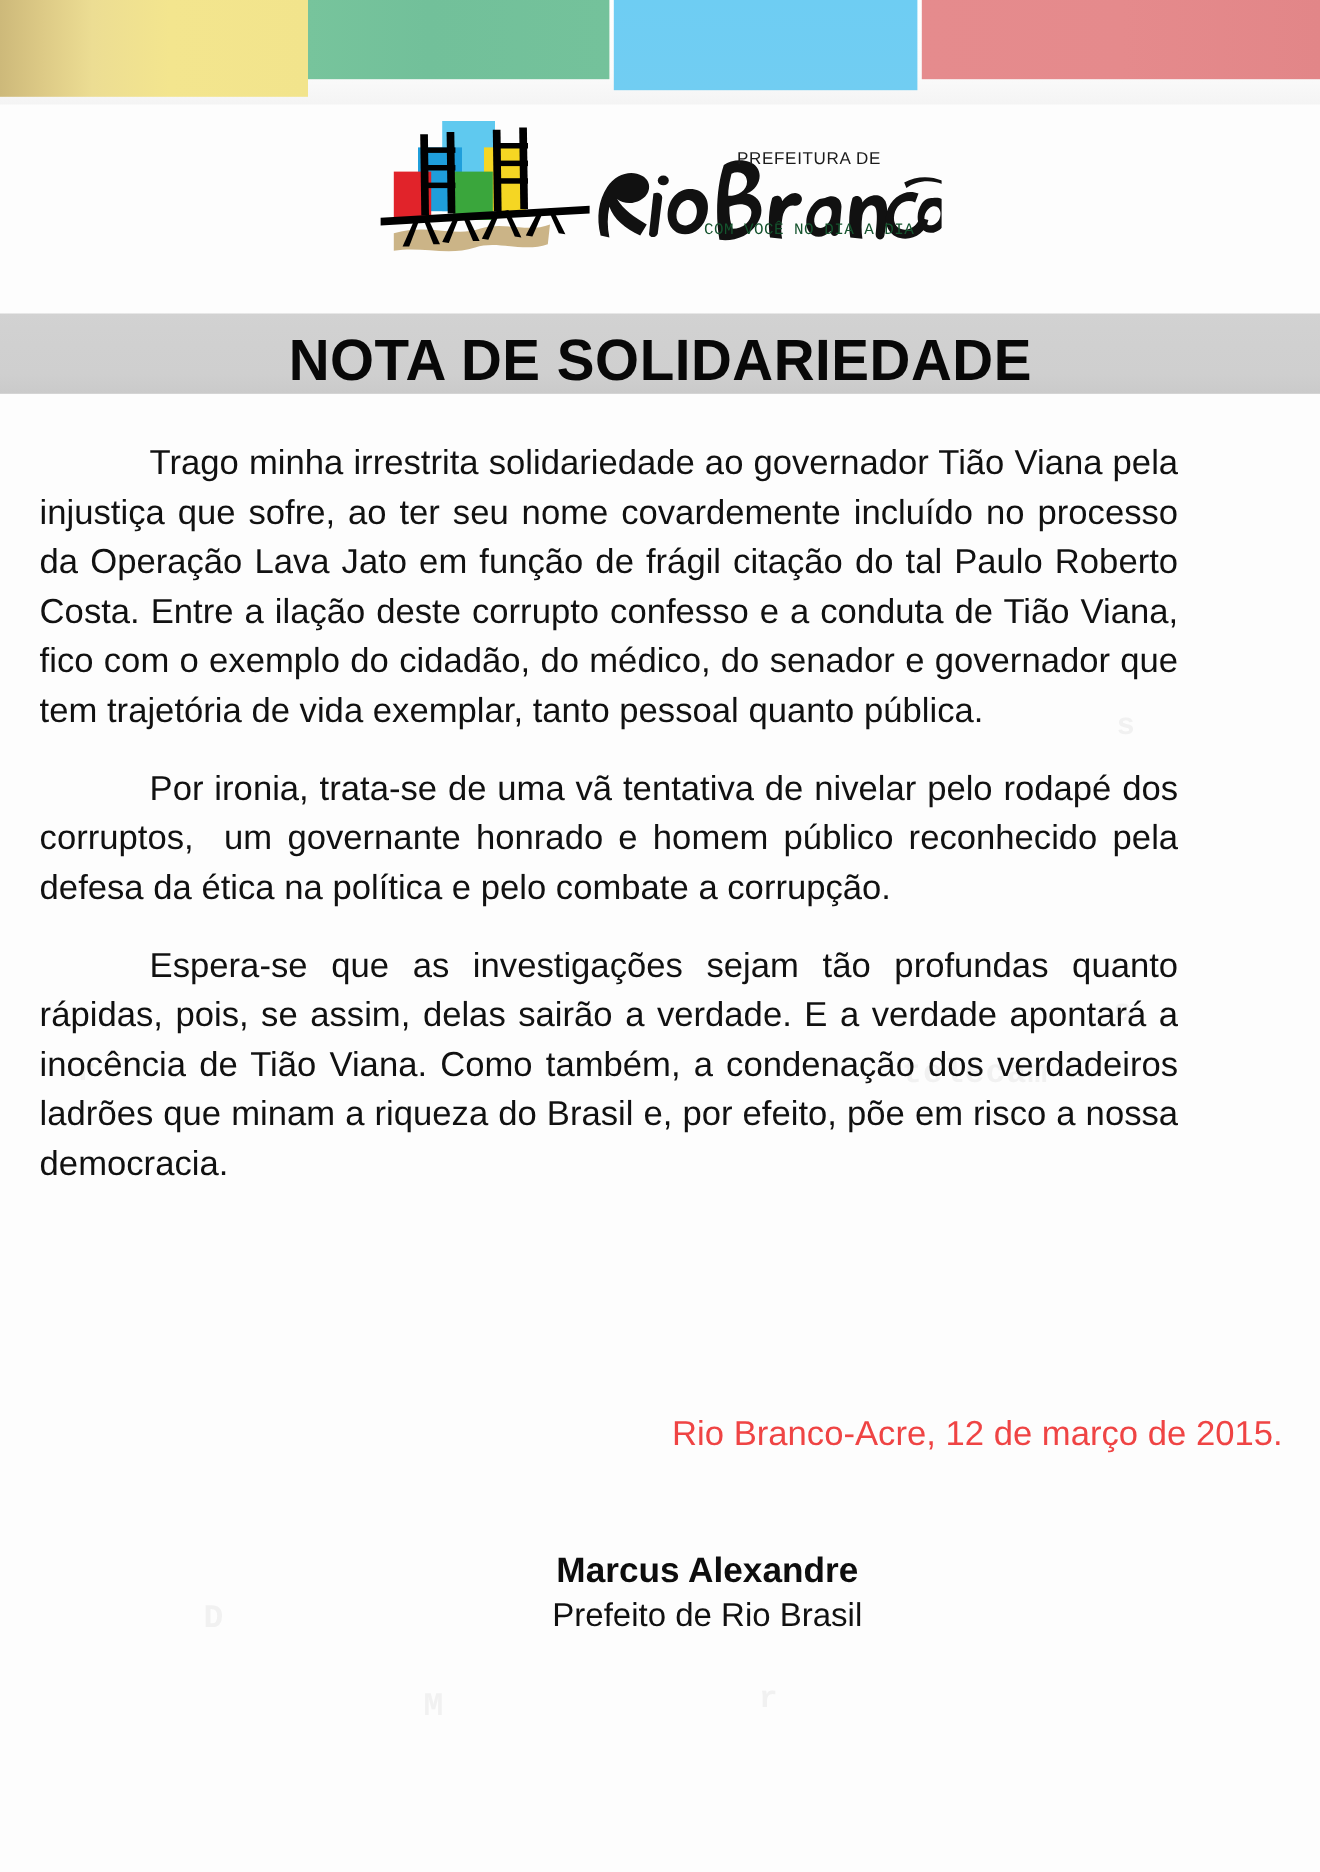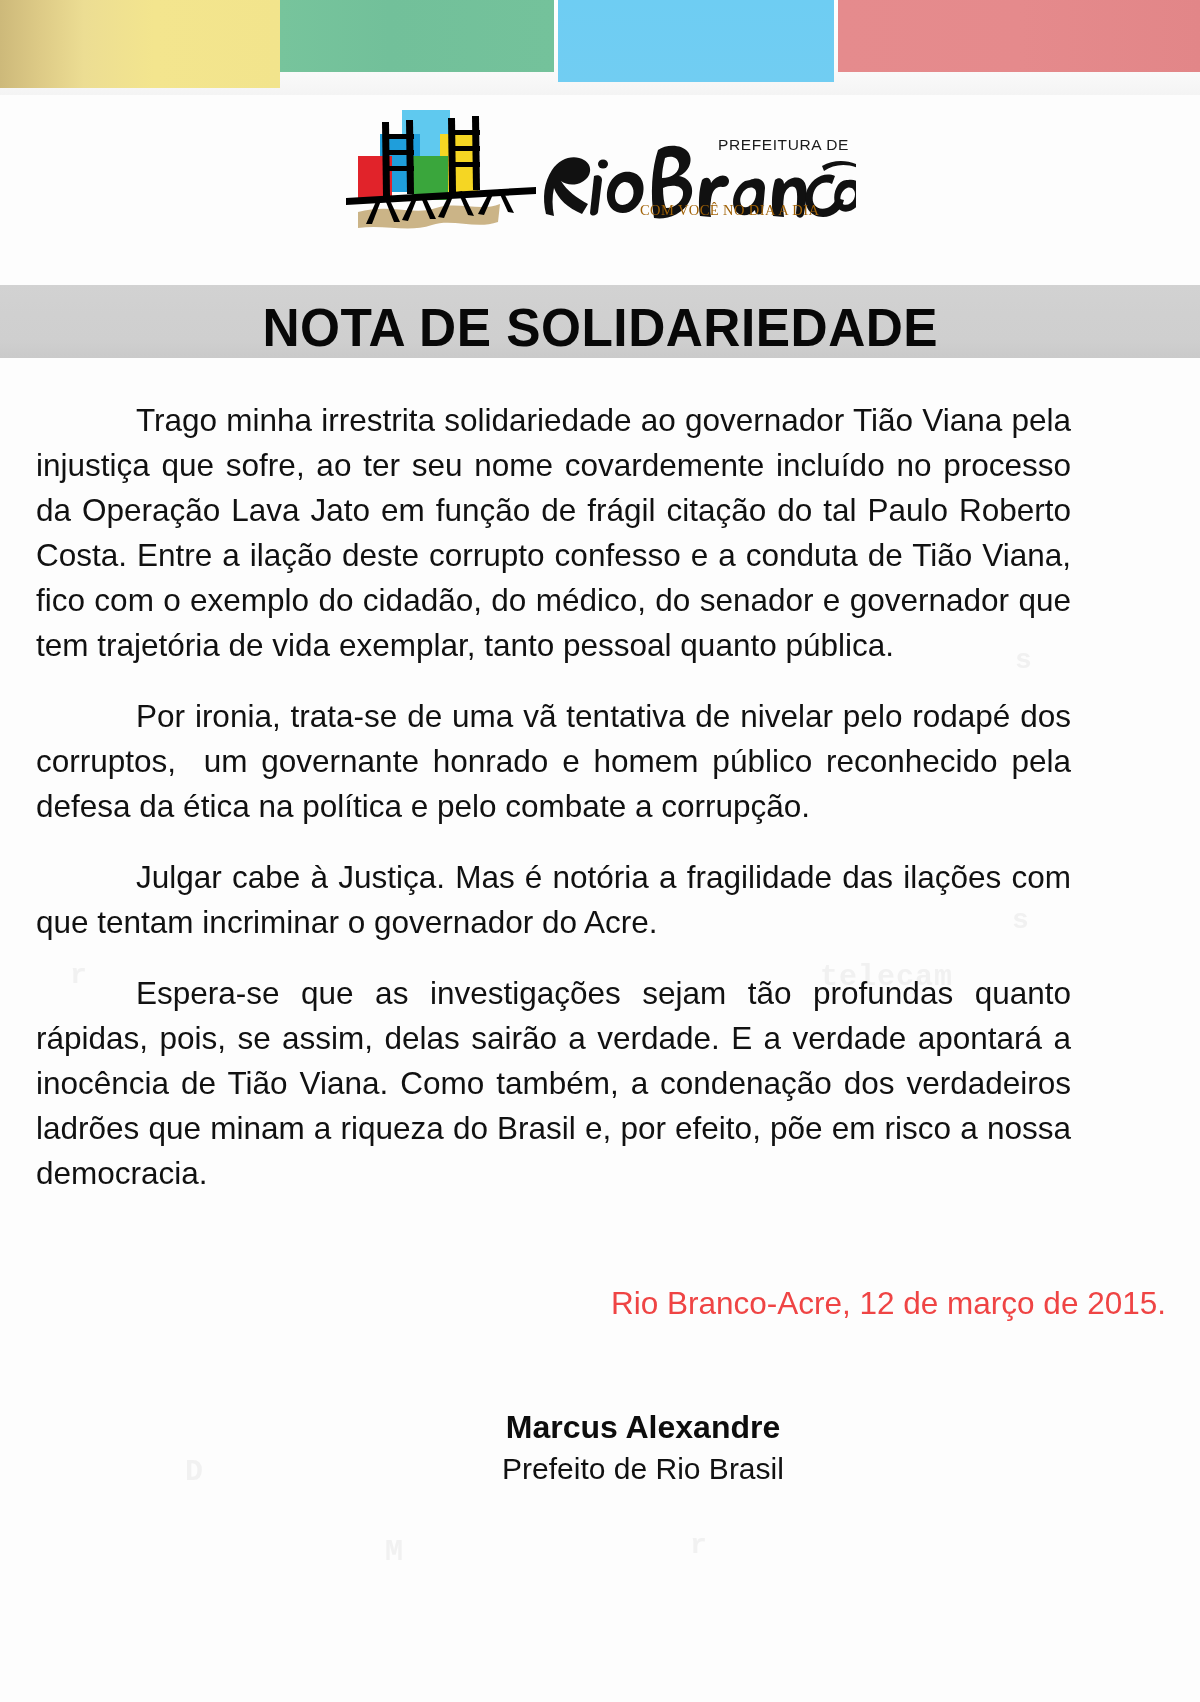--- a/index.html
+++ b/index.html
@@ -28,23 +28,23 @@
      background:linear-gradient(90deg,#e58b8d 0%,#e58a8c 50%,#e28688 100%);}
   .hdr-base{position:absolute;top:0;left:0;width:1200px;height:95px;
      background:linear-gradient(180deg,#ffffff 0%,#fbfbfb 70%,#f4f4f4 100%);z-index:-1;}
 
   
   .logo-wrap{position:absolute;top:100px;left:0;width:1200px;height:140px;z-index:3;}
   .logo-inner{position:relative;width:520px;margin:0 auto;height:140px;}
   .logo-mark{position:absolute;left:0;top:4px;width:210px;height:130px;}
   .logo-type{position:absolute;left:196px;top:28px;width:320px;height:110px;}
   .logo-pref{position:absolute;left:330px;top:36px;font-size:15.5px;letter-spacing:0.6px;
-     font-family:"Liberation Sans",sans-serif;color:#1b1b1b;font-weight:400;margin-left:48px;}
+     font-family:"Liberation Sans",sans-serif;color:#1b1b1b;font-weight:400;}
   .logo-slog{position:absolute;left:300px;top:102px;font-size:14.5px;letter-spacing:0.4px;
-     font-family:Liberation Serif, serif;color:#a16207;font-weight:400;}
+     font-family:Liberation Mono, monospace;color:#14532d;font-weight:400;}
 
   
   .band{position:absolute;left:0;top:285px;width:1200px;height:73px;
      background:linear-gradient(180deg,#d2d2d2 0%,#d0d0d0 40%,#cfcfcf 75%,#cacaca 100%);
      display:flex;align-items:flex-end;justify-content:center;z-index:3;}
   .band h1{margin:0;font-size:53px;font-weight:700;color:#080808;
      letter-spacing:0.5px;font-family:"Liberation Sans Narrow","Liberation Sans",sans-serif;
      transform:scaleX(0.97);}
 
   
@@ -186,21 +186,20 @@
     </div>
   </div>
 
   <div class="band">
     <h1>NOTA DE SOLIDARIEDADE</h1>
   </div>
 
   <div class="body">
     <p>Trago minha irrestrita solidariedade ao governador Tião Viana pela injustiça que sofre, ao ter seu nome covardemente incluído no processo da Operação Lava Jato em função de frágil citação do tal Paulo Roberto Costa. Entre a ilação deste corrupto confesso e a conduta de Tião Viana, fico com o exemplo do cidadão, do médico, do senador e governador que tem trajetória de vida exemplar, tanto pessoal quanto pública.</p>
     <p>Por ironia, trata-se de uma vã tentativa de nivelar pelo rodapé dos corruptos,  um governante honrado e homem público reconhecido pela defesa da ética na política e pelo combate a corrupção.</p>
-    <p>Julgar cabe à Justiça. Mas é notória a fragilidade das ilações com que tentam incriminar o governador do Acre.</p>
     <p class="last">Espera-se que as investigações sejam tão profundas quanto rápidas, pois, se assim, delas sairão a verdade. E a verdade apontará a inocência de Tião Viana. Como também, a condenação dos verdadeiros ladrões que minam a riqueza do Brasil e, por efeito, põe em risco a nossa democracia.</p>
   </div>
 
   <div class="dateline">Rio Branco-Acre, 12 de março de 2015.</div>
 
   <div class="sign">
     <div class="name">Marcus Alexandre</div>
     <div class="role">Prefeito de Rio Brasil</div>
   </div>
 

